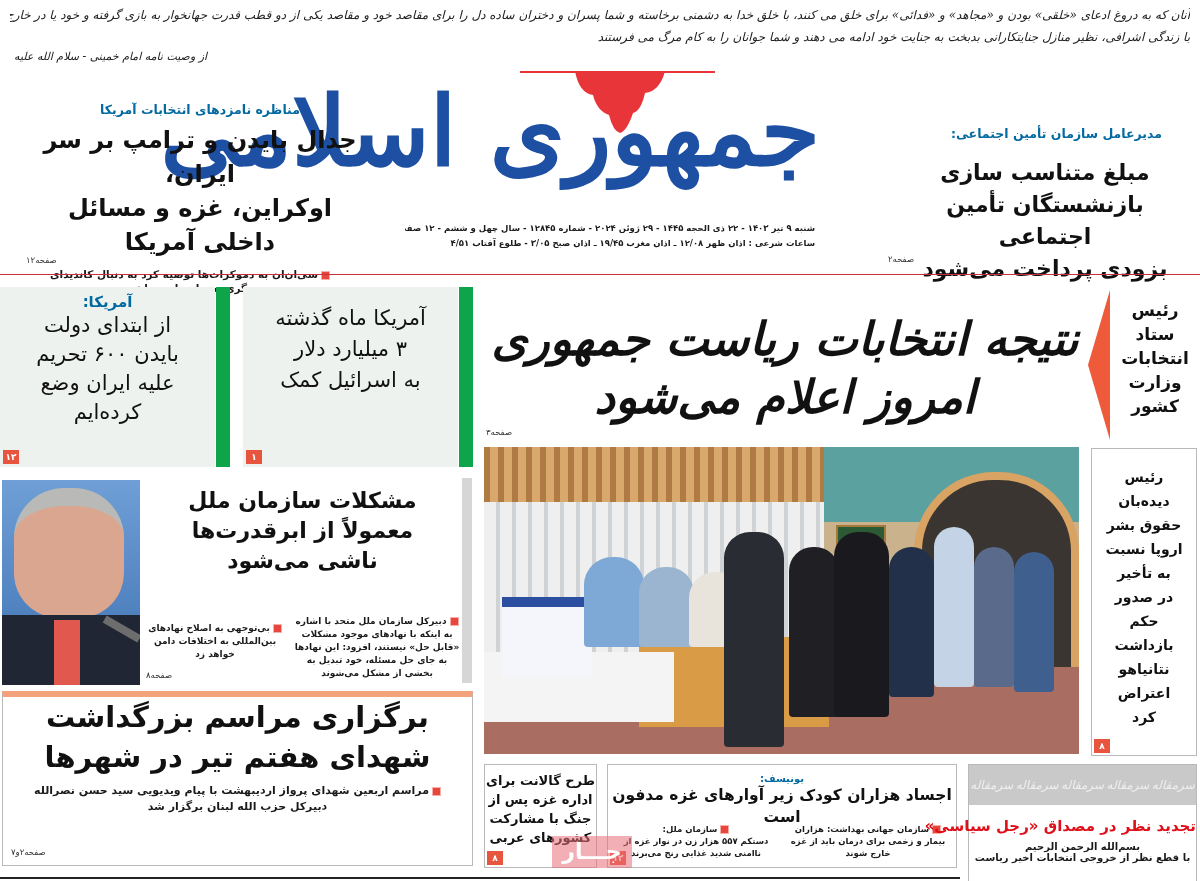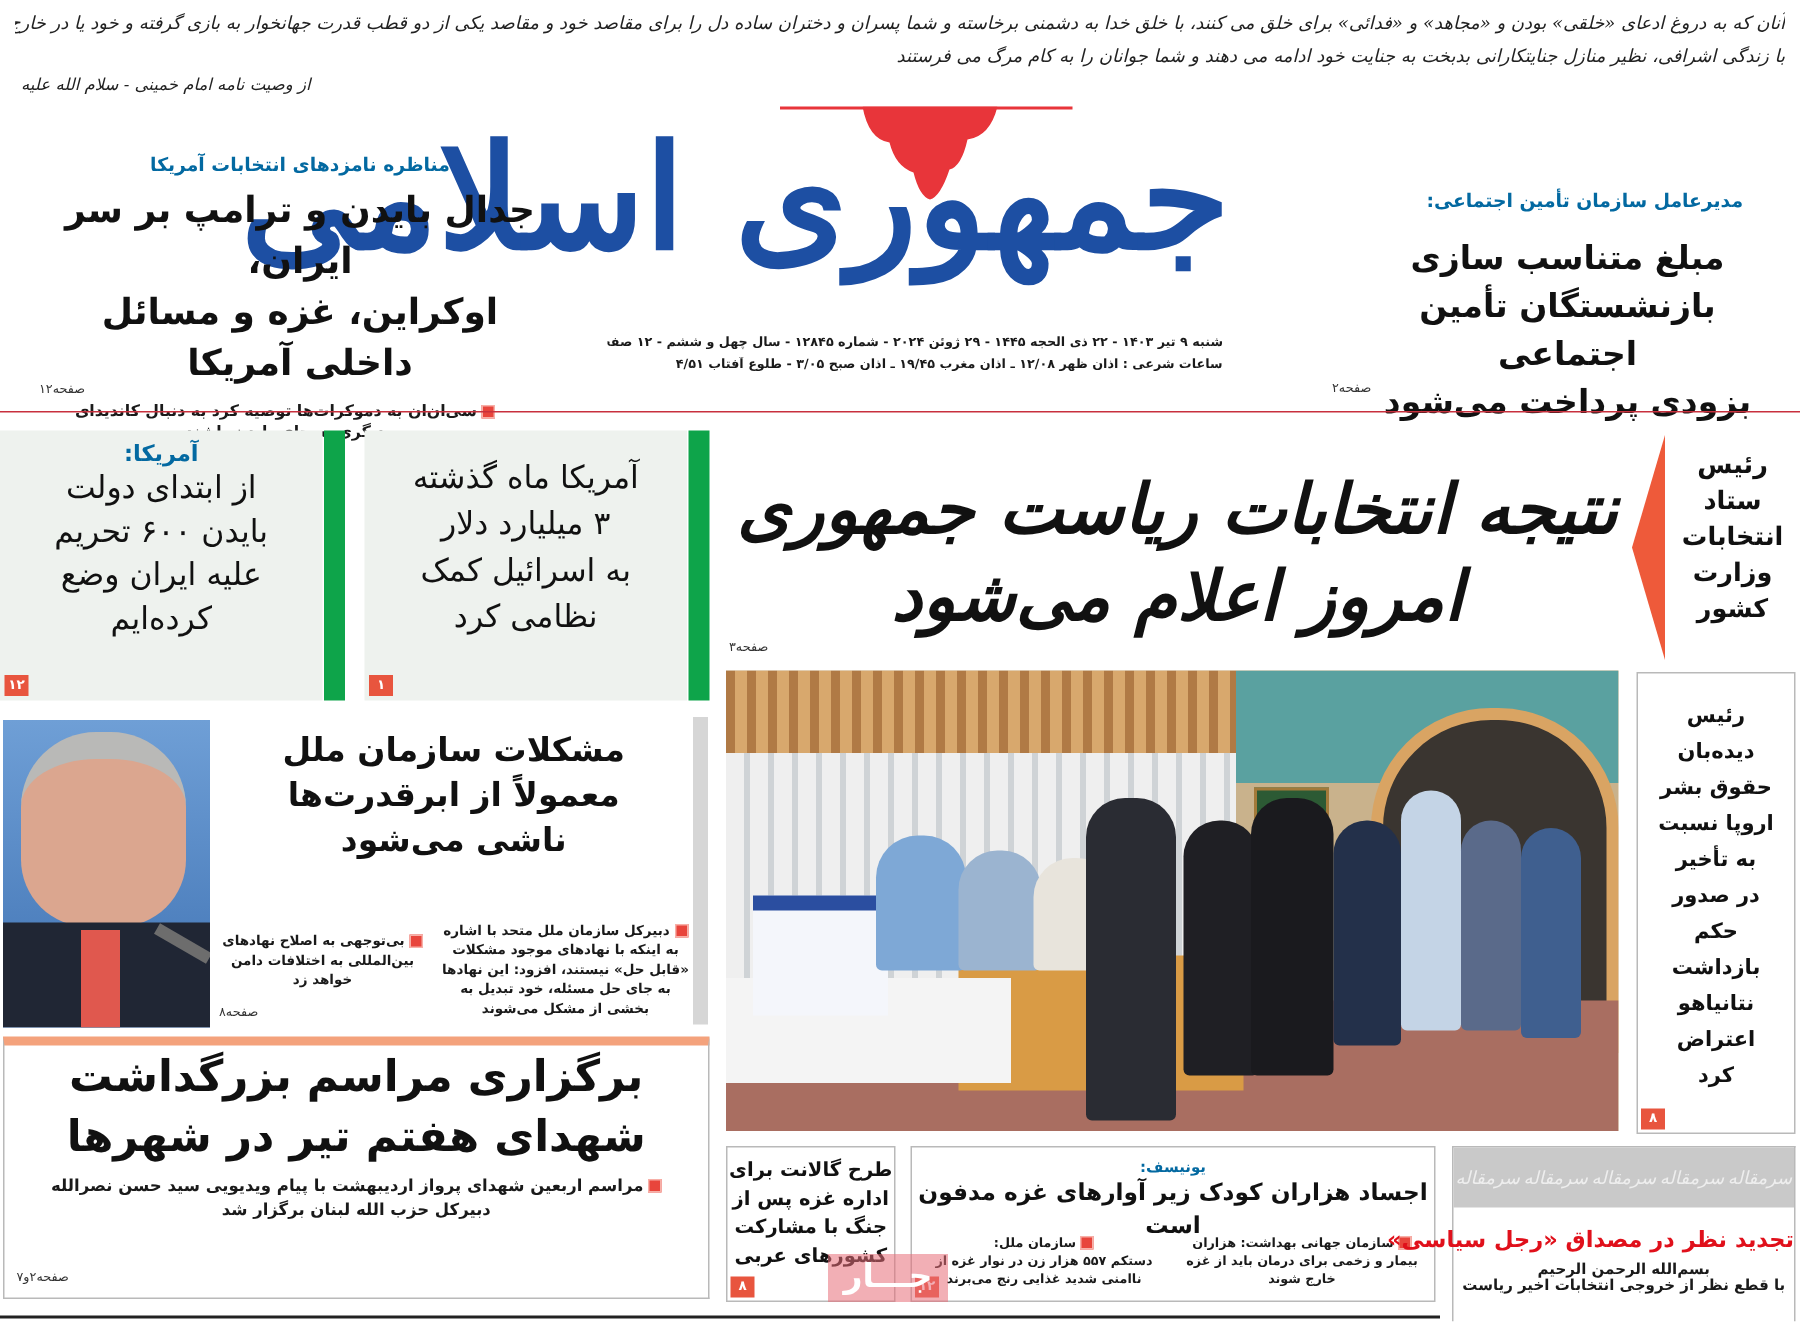--- a/index.html
+++ b/index.html
@@ -74,21 +74,20 @@
   </div>
   <div class="badge" style="left:3px; bottom:3px;">۱۲</div>
 </div>
 <div class="greenbar" style="top:287px; left:216px; height:180px;"></div>
 
 <div class="panel-grey" style="top:287px; left:243px; width:215px; height:180px;">
   <div class="c headline" style="font-size:21px; line-height:31px; font-weight:normal; padding-top:16px;">
     <div>آمریکا ماه گذشته</div>
     <div>۳ میلیارد دلار</div>
     <div>به اسرائیل کمک</div>
-    <div>نظامی کرد</div>
   </div>
   <div class="badge" style="left:3px; bottom:3px;">۱</div>
 </div>
 <div class="greenbar" style="top:287px; left:459px; height:180px;"></div>
 
 <div class="abs c headline" style="top:310px; left:485px; width:600px; font-size:46px; line-height:58px; font-weight:900; letter-spacing:-1px;font-style:italic;">
   <div>نتیجه انتخابات ریاست جمهوری</div>
   <div>امروز اعلام می‌شود</div>
 </div>
 <div class="abs pageref" style="top:427px; left:486px;">صفحه۳</div>

